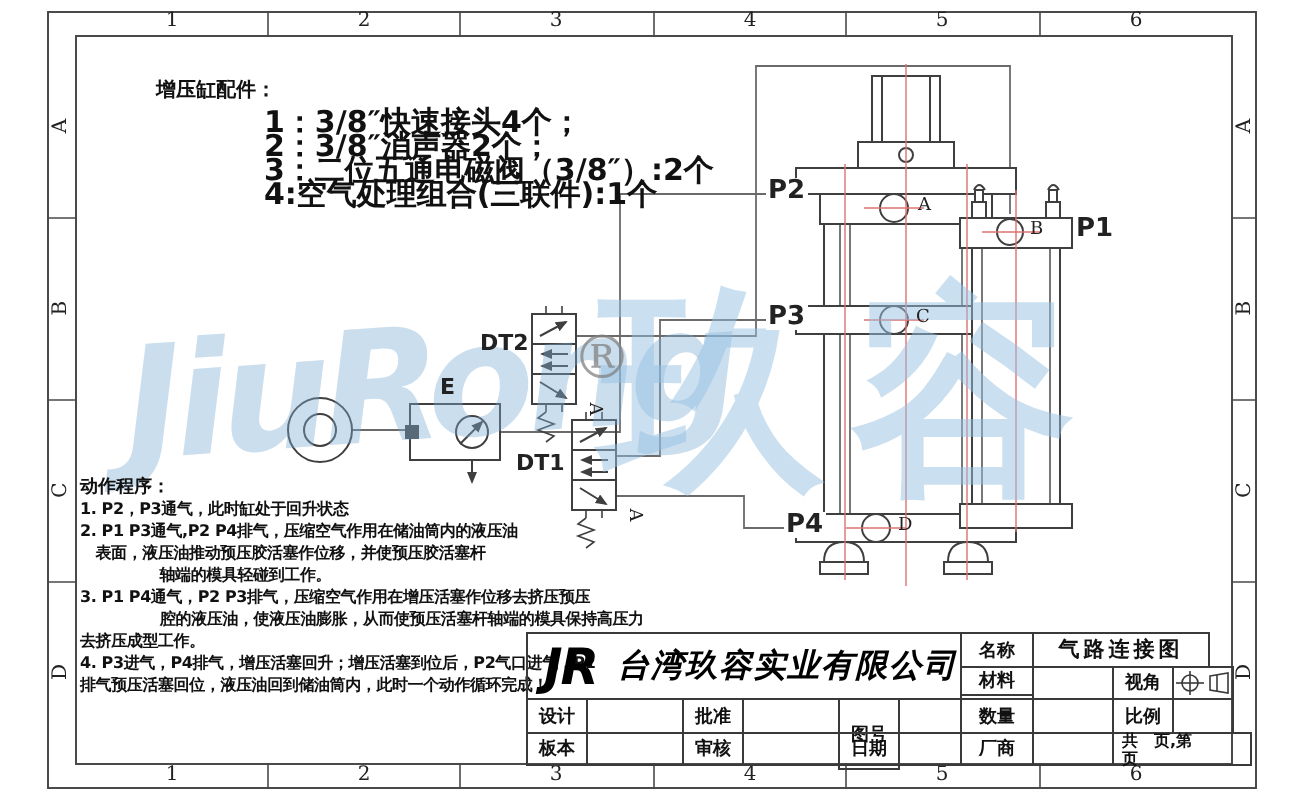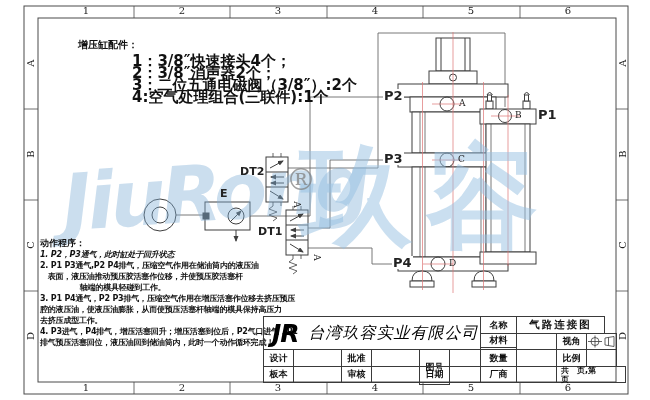--- a/index.html
+++ b/index.html
@@ -32,21 +32,21 @@
   .wm-trial{position:absolute;left:293px;top:192px;width:90px;text-align:center;font-size:6.5px;line-height:9px;
             color:rgba(110,110,110,0.8);pointer-events:none;}
   
   .tb-cell{position:absolute;border:1px solid #3a3a3a;box-sizing:border-box;font-size:9px;font-weight:600;
            display:flex;align-items:center;justify-content:center;color:#111;background:transparent;}
   .tb-val{font-weight:400;}
   .tb-name-val{font-size:10.5px;font-weight:600;letter-spacing:2px;}
   .tb-logo{position:absolute;border:1px solid #3a3a3a;box-sizing:border-box;display:flex;align-items:center;
            padding-left:8px;gap:10px;}
   .jr{font-size:25px;font-weight:700;font-style:italic;color:#000;letter-spacing:-1px;}
-  .company{font-size:16px;font-weight:400;font-style:italic;color:#000;letter-spacing:1px;}
+  .company{font-size:16px;font-weight:700;font-style:italic;color:#000;letter-spacing:1px;}
   .pages{font-size:8px;font-weight:600;line-height:9px;display:flex;flex-direction:column;align-items:flex-start;padding-left:4px;justify-content:center;}
 </style>
 </head>
 <body>
 
 <div class="canvas">
 
   <svg class="abs" style="left:0;top:0;" width="650" height="400" viewBox="0 0 650 400">
     <defs>
       <marker id="ah" markerWidth="7" markerHeight="7" refX="5" refY="2.5" orient="auto">
@@ -185,26 +185,26 @@
   <div class="gridlet" style="left:617px;top:238px;">C</div>
   <div class="gridlet" style="left:617px;top:329px;">D</div>
 
   <div class="acc-title">增压缸配件：</div>
   <div class="acc-item" style="top:52px;">1：3/8″快速接头4个；</div>
   <div class="acc-item" style="top:64px;">2：3/8″消声器2个；</div>
   <div class="acc-item" style="top:76px;">3：二位五通电磁阀（3/8″）:2个</div>
   <div class="acc-item" style="top:88px;">4:空气处理组合(三联件):1个</div>
 
   <div class="proc-title">动作程序：</div>
-  <div class="proc-line" style="top:249px;font-style:italic;">1. P2，P3通气，此时缸处于回升状态</div>
+  <div class="proc-line" style="top:249px;">1. P2，P3通气，此时缸处于回升状态</div>
   <div class="proc-line" style="top:260px;">2. P1 P3通气,P2 P4排气，压缩空气作用在储油筒内的液压油</div>
   <div class="proc-line" style="top:271px;">   表面，液压油推动预压胶活塞作位移，并使预压胶活塞杆</div>
   <div class="proc-line" style="top:282px;padding-left:32px;">   轴端的模具轻碰到工作。</div>
   <div class="proc-line" style="top:293px;">3. P1 P4通气，P2 P3排气，压缩空气作用在增压活塞作位移去挤压预压</div>
-  <div class="proc-line" style="top:304px;">腔的液压油，使液压油膨胀，从而使预压活塞杆轴端的模具保持高压力</div>
+  <div class="proc-line" style="top:304px;margin-left:40px;">腔的液压油，使液压油膨胀，从而使预压活塞杆轴端的模具保持高压力</div>
   <div class="proc-line" style="top:315px;">去挤压成型工作。</div>
   <div class="proc-line" style="top:326px;">4. P3进气，P4排气，增压活塞回升；增压活塞到位后，P2气口进气，P1</div>
   <div class="proc-line" style="top:337px;">排气预压活塞回位，液压油回到储油筒内，此时一个动作循环完成！</div>
 
   <div class="elabel" style="left:220px;top:188px;">E</div>
   <div class="dtlabel" style="left:240px;top:166px;">DT2</div>
   <div class="dtlabel" style="left:258px;top:226px;">DT1</div>
   <div class="portlet" style="left:293px;top:200px;transform:rotate(90deg);">A</div>
   <div class="portlet" style="left:313px;top:253px;transform:rotate(90deg);">A</div>
 

